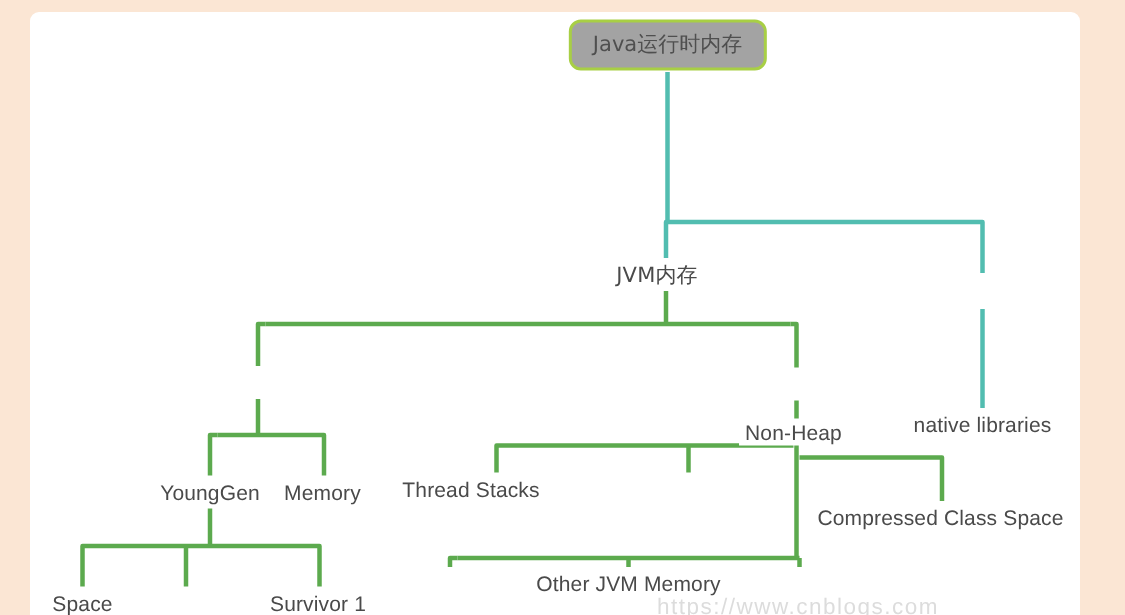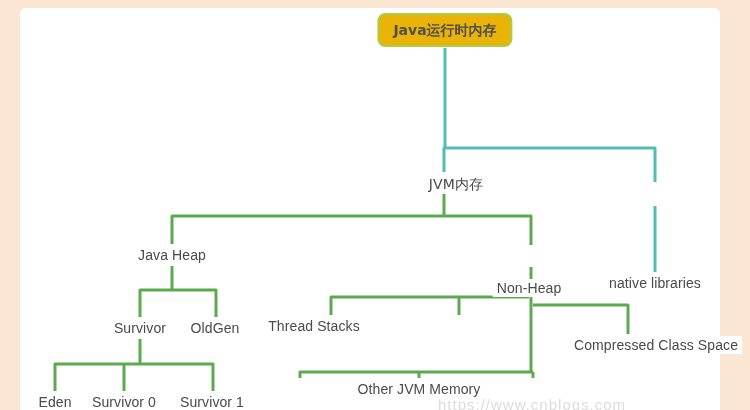--- a/index.html
+++ b/index.html
@@ -48,25 +48,25 @@
     transform: translate(-50%, -50%);
     background: #ffffff;
     padding: 1px 4px;
   }
   .node.cjk {
     font-family: "DejaVu Sans", "Liberation Sans", sans-serif;
   }
   #root-node {
     position: absolute;
     transform: translate(-50%, -50%);
-    background: #eab308;
+    background: #a3a3a3;
     border: 2px solid #a8cf45;
     border-radius: 8px;
     color: #4f4f4f;
-    font-weight: bold;
+    font-weight: normal;
     font-size: 14px;
     line-height: 16px;
     padding: 7px 14px;
     white-space: nowrap;
     font-family: "DejaVu Sans", "Liberation Sans", sans-serif;
   }
   #watermark {
     position: absolute;
     left: 438px;
     top: 396px;
@@ -119,28 +119,26 @@
       <path d="M 305,372 L 533,372" stroke="#5caa4e"></path>
       <path d="M 305,372 L 300,372 L 300,378" stroke="#5caa4e"></path>
       <path d="M 419,372 L 419,378" stroke="#5caa4e"></path>
       <path d="M 533,372 L 533,378" stroke="#5caa4e"></path>
 
     </g>
   </svg>
 
   <div id="root-node" style="left:445px; top:30px;">Java运行时内存</div>
 
-  <div class="node cjk" style="left:456px; top:184px;">JVM内存</div>
+  <div class="node cjk" style="left:438px; top:184px;">JVM内存</div>
   <div class="node" style="left:655px; top:283px;">native libraries</div>
-  <div class="node" style="left:172px; top:255px;">Java Heap</div>
   <div class="node" style="left:529px; top:256px;margin-top:32px;">Non-Heap</div>
-  <div class="node" style="left:140px; top:328px;">Survivor</div>
-  <div class="node" style="left:215px; top:328px;">OldGen</div>
-  <div class="node" style="left:55px;  top:402px;">Eden</div>
-  <div class="node" style="left:124px; top:402px;">Survivor 0</div>
+  <div class="node" style="left:140px; top:328px;">YoungGen</div>
+  <div class="node" style="left:215px; top:328px;">Memory</div>
+  <div class="node" style="left:55px;  top:402px;">Space</div>
   <div class="node" style="left:212px; top:402px;">Survivor 1</div>
   <div class="node" style="left:314px; top:326px;">Thread Stacks</div>
-  <div class="node" style="left:627px; top:345px;margin-left:29px;">Compressed Class Space</div>
+  <div class="node" style="left:627px; top:345px;">Compressed Class Space</div>
   <div class="node" style="left:419px; top:389px;">Other JVM Memory</div>
 
   <div id="watermark">https://www.cnblogs.com</div>
 
 </div>
 
 </body></html>

